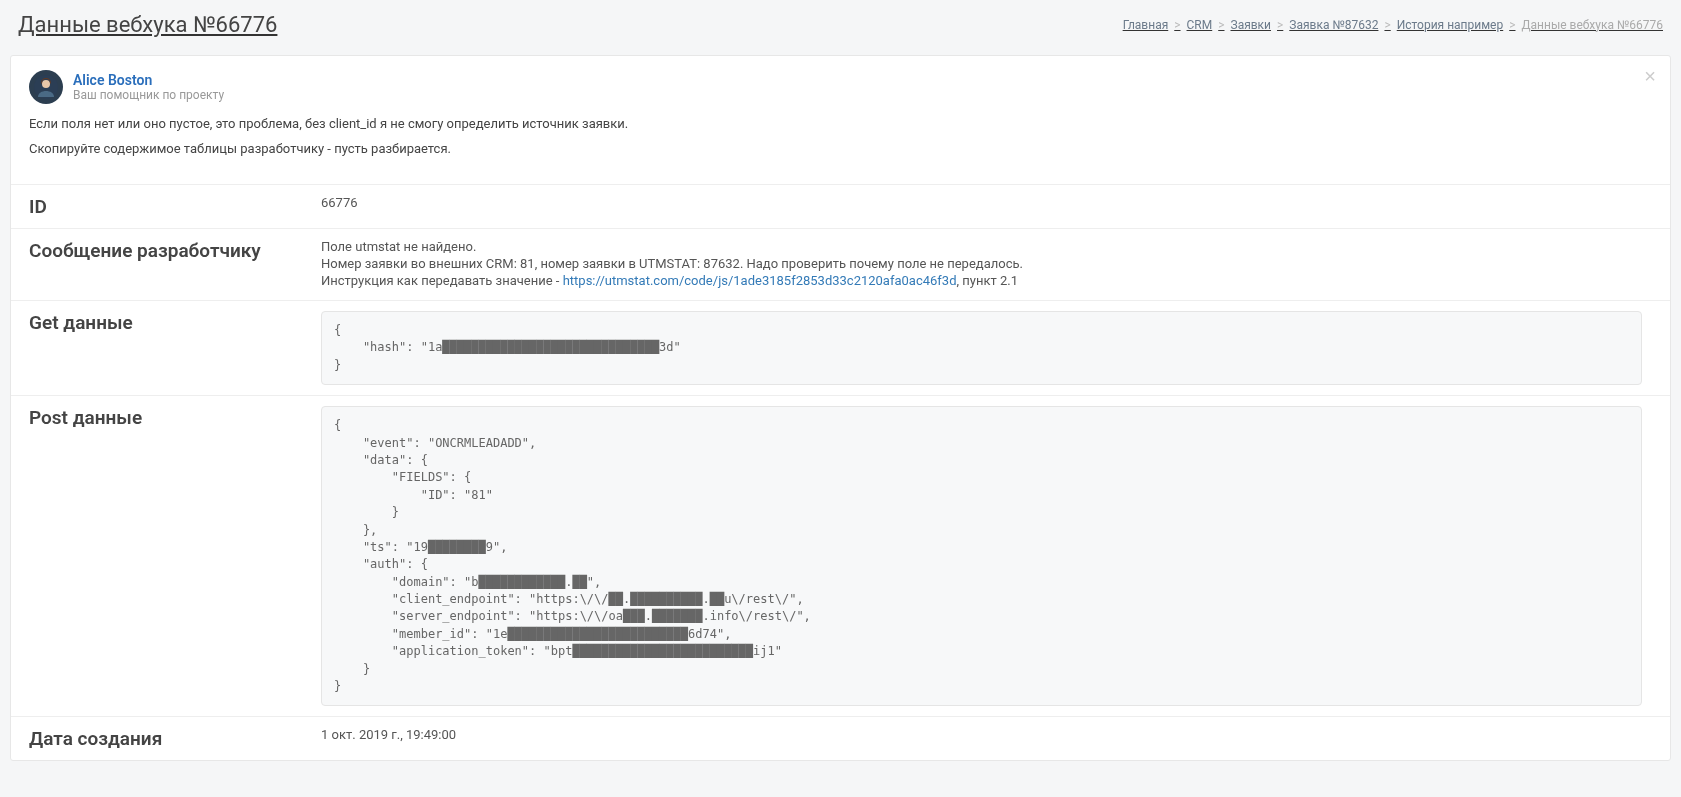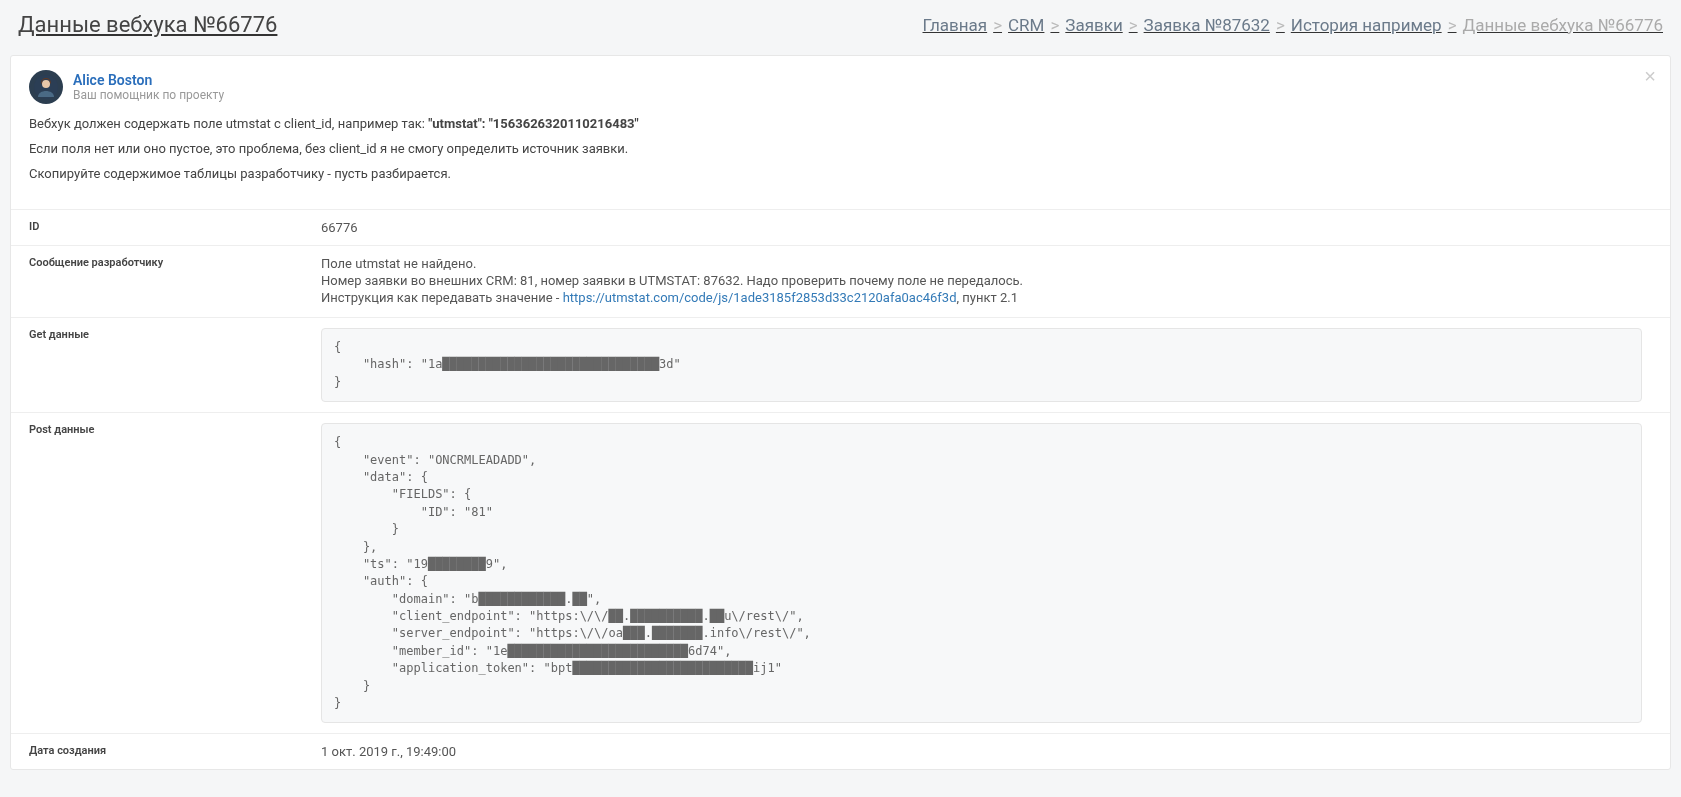--- a/index.html
+++ b/index.html
@@ -15,21 +15,21 @@
     align-items: center;
     padding: 12px 18px 14px 18px;
     text-decoration: underline;
   }
   .page-title {
     font-size: 22px;
     font-weight: 400;
     color: #444;
   }
   .breadcrumb {
-    font-size: 17px;
+    font-size: 12px;
     color: #999;
     display: flex;
     align-items: center;
     gap: 6px;
   }
   .breadcrumb a {
     color: #6b7a8a;
     text-decoration: none;
   }
   .breadcrumb .sep {
@@ -99,21 +99,21 @@
     border-top: 1px solid #eee;
   }
   .table tr:first-child { border-top: none; }
   .table th {
     text-align: left;
     font-weight: 600;
     color: #444;
     width: 310px;
     padding: 10px 18px;
     vertical-align: top;
-    font-size: 11px;
+    font-size: 19px;
   }
   .table td {
     padding: 10px 18px 10px 0;
     color: #555;
     vertical-align: top;
   }
   .msg-link {
     color: #337ab7;
     text-decoration: none;
     margin-top: 48px;
@@ -165,23 +165,20 @@
           <path d="M4 22c0-4 4-6 8-6s8 2 8 6" fill="#4a6a85"></path>
           <path d="M7 8c0-3 2-5 5-5s5 2 5 5c0 1-1 1-1 0 0-3-2-4-4-4s-4 1-4 4c0 1-1 1-1 0z" fill="#5b3a29"></path>
         </svg>
       </div>
       <div>
         <div class="assistant-name">Alice Boston</div>
         <div class="assistant-sub">Ваш помощник по проекту</div>
       </div>
     </div>
     <div class="alert-body">
-      <p>
-        <span>Вебхук должен содержать поле utmstat c client_id, например так: </span><strong>"utmstat": "1563626320110216483"</strong>
-      </p>
       <p>Если поля нет или оно пустое, это проблема, без client_id я не смогу определить источник заявки.</p>
       <p>Скопируйте содержимое таблицы разработчику - пусть разбирается.</p>
     </div>
   </div>
 
   <table class="table">
     <tbody>
         <tr>
       <th>ID</th>
       <td>66776</td>

